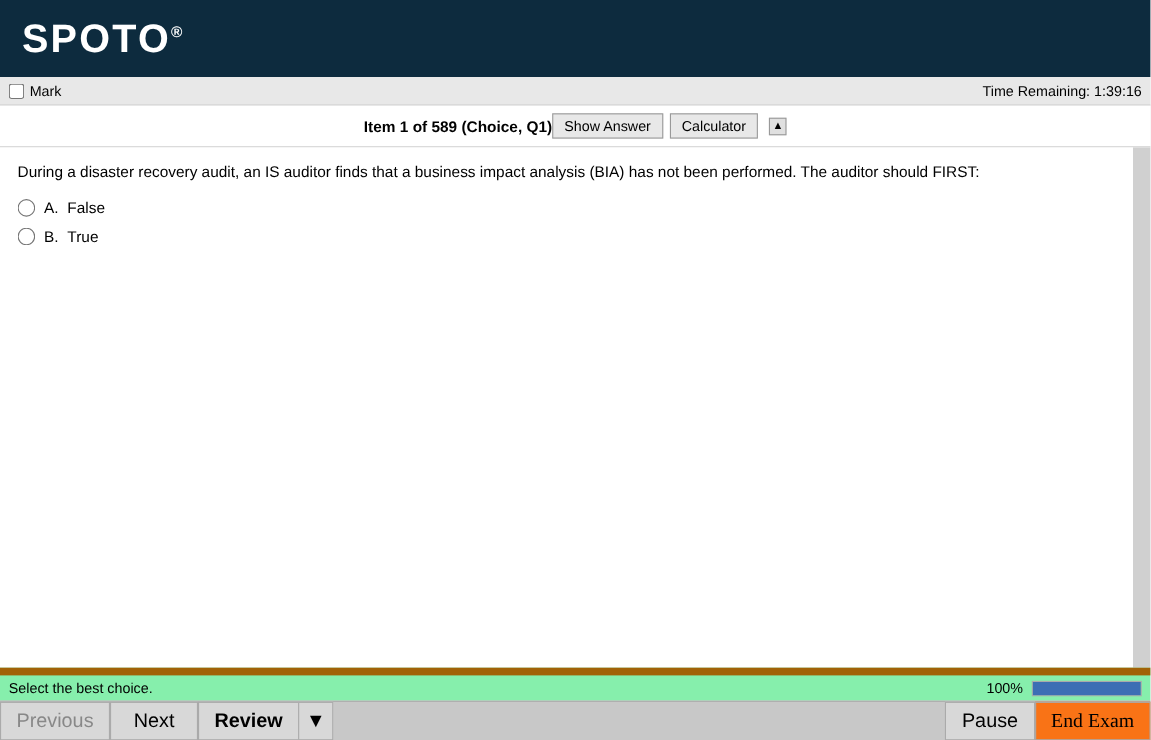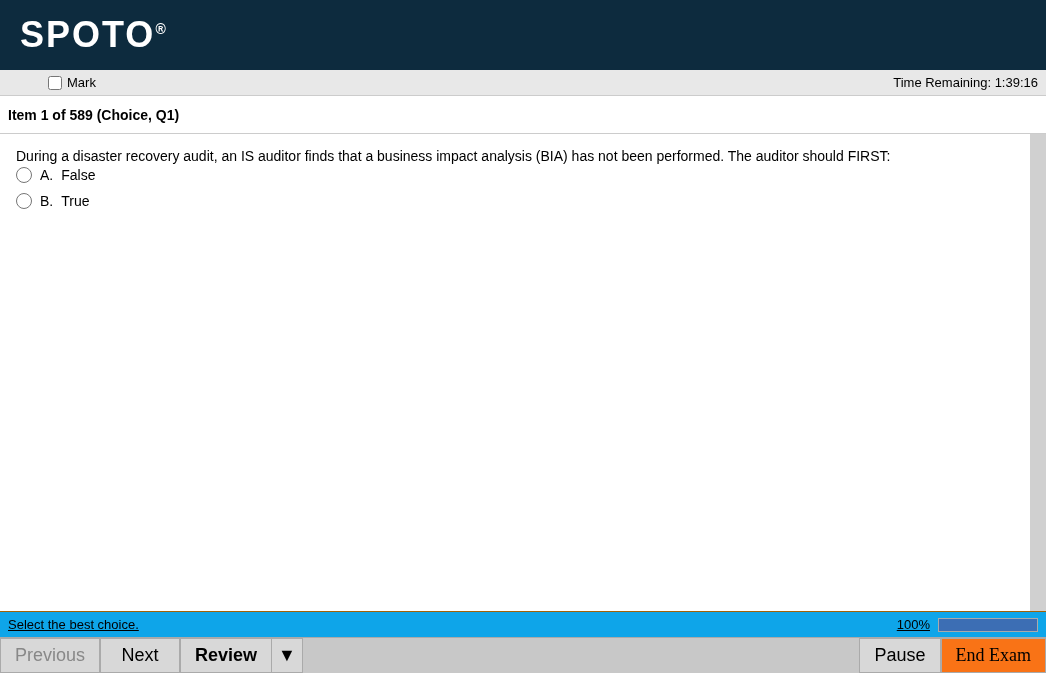--- a/index.html
+++ b/index.html
@@ -41,37 +41,36 @@
       align-items: center;
       justify-content: space-between;
       padding: 4px 8px;
       min-height: 26px;
     }
     #mark-bar .mark-label {
       display: flex;
       align-items: center;
       gap: 5px;
       font-size: 13px;
-      margin-left: 40px;
     }
     #mark-bar .mark-label input[type=checkbox] {
       width: 14px;
       height: 14px;
     }
     #mark-bar .time-remaining {
       font-size: 13px;
     }
 
     
     #item-bar {
       background: white;
       border-bottom: 1px solid #ccc;
       display: flex;
       align-items: center;
-      justify-content: space-between;
+      justify-content: center;
       padding: 6px 8px;
       min-height: 38px;
     }
     #item-bar .item-info {
       font-size: 14px;
       font-weight: bold;
     }
     #item-bar .item-buttons {
       display: flex;
       gap: 6px;
@@ -101,20 +100,21 @@
     
     #main-content {
       background: white;
       flex: 1;
       padding: 12px 16px;
       overflow-y: auto;
       border-right: 16px solid #d0d0d0;
     }
     #main-content .question-text {
       font-size: 14px;
+      margin-bottom: 14px;
       line-height: 1.5;
     }
     .answer-option {
       display: flex;
       align-items: center;
       margin-bottom: 10px;
       gap: 8px;
       font-size: 14px;
     }
     .answer-option input[type=radio] {
@@ -123,28 +123,27 @@
       cursor: pointer;
     }
 
     
     #main-content::-webkit-scrollbar { width: 16px; }
     #main-content::-webkit-scrollbar-track { background: #e0e0e0; }
     #main-content::-webkit-scrollbar-thumb { background: #a0a0a0; }
 
     
     #status-bar {
-      background: #0ea5e9;
-      border-top: 1px solid #a16207;
+      background: #86efac;
+      border-top: 7px solid #a16207;
       display: flex;
       align-items: center;
       justify-content: space-between;
       padding: 4px 8px;
       min-height: 26px;
-      text-decoration: underline;
     }
     #status-bar .status-text {
       font-size: 13px;
     }
     #status-bar .progress-area {
       display: flex;
       align-items: center;
       gap: 8px;
       font-size: 13px;
     }
@@ -222,20 +221,25 @@
     <span>Mark</span>
   </div>
   <div class="time-remaining">
     <span>Time Remaining:</span>
     <span>1:39:16</span>
   </div>
 </div>
 
 <div id="item-bar">
   <div class="item-info">Item 1 of 589 (Choice, Q1)</div>
+  <div class="item-buttons">
+    <button>Show Answer</button>
+    <button>Calculator</button>
+    <div class="scroll-indicator">▲</div>
+  </div>
 </div>
 
 <div id="main-content">
   <div class="question-text">During a disaster recovery audit, an IS auditor finds that a business impact analysis (BIA) has not been performed.  The auditor should FIRST:</div>
 
   <div class="answer-option">
     <input type="radio" name="answer" style="">
     <span>A.</span>
     <span>False</span>
   </div>

